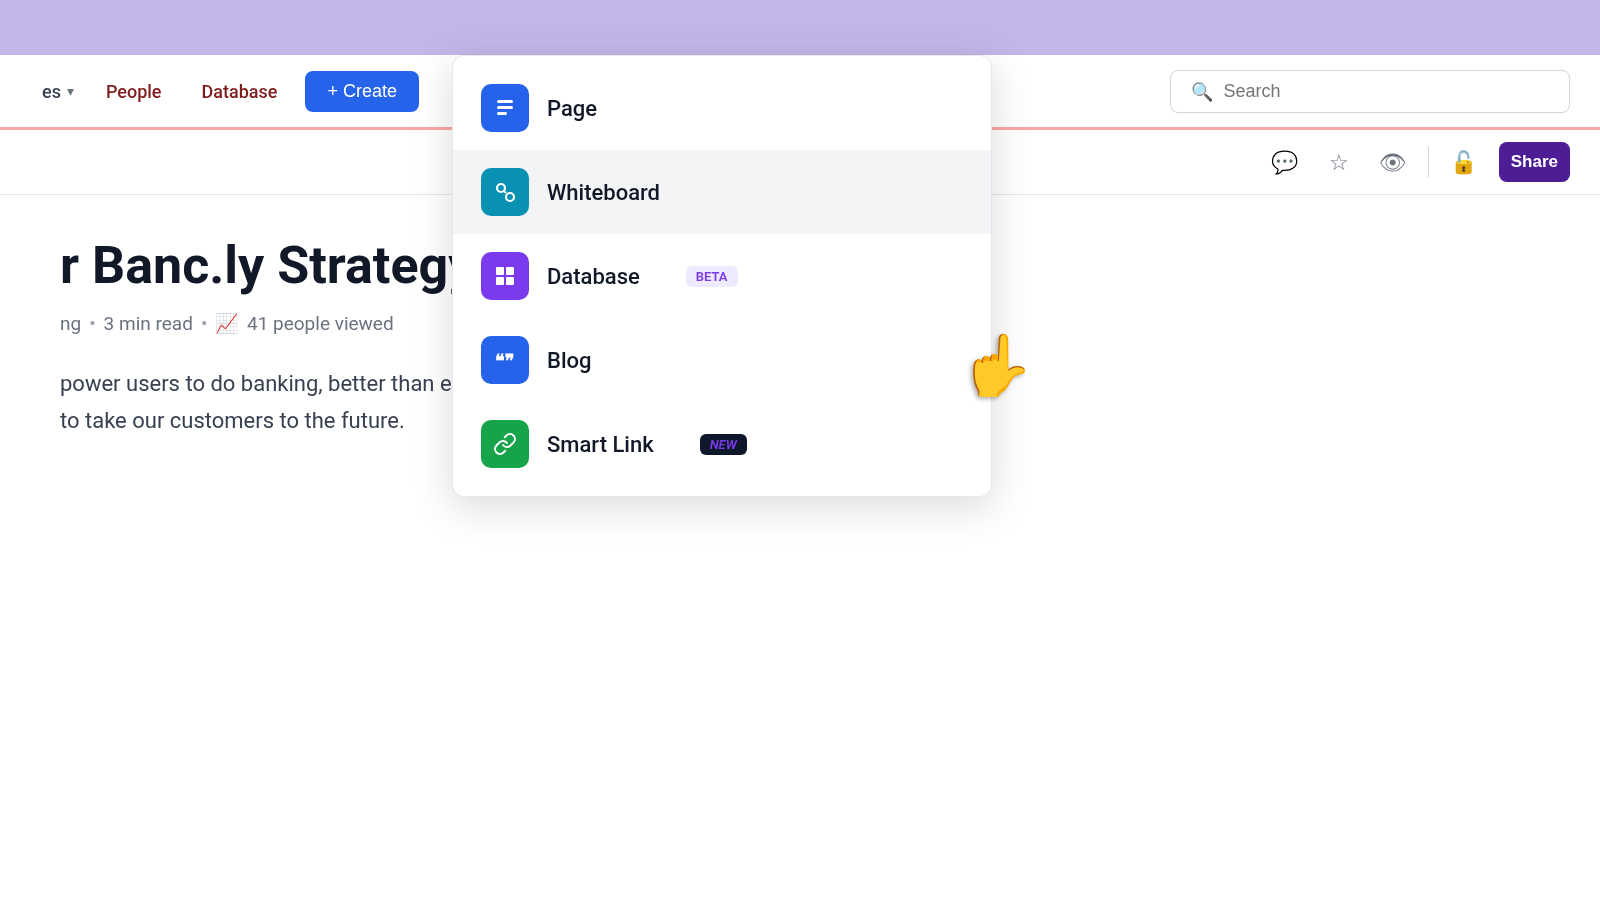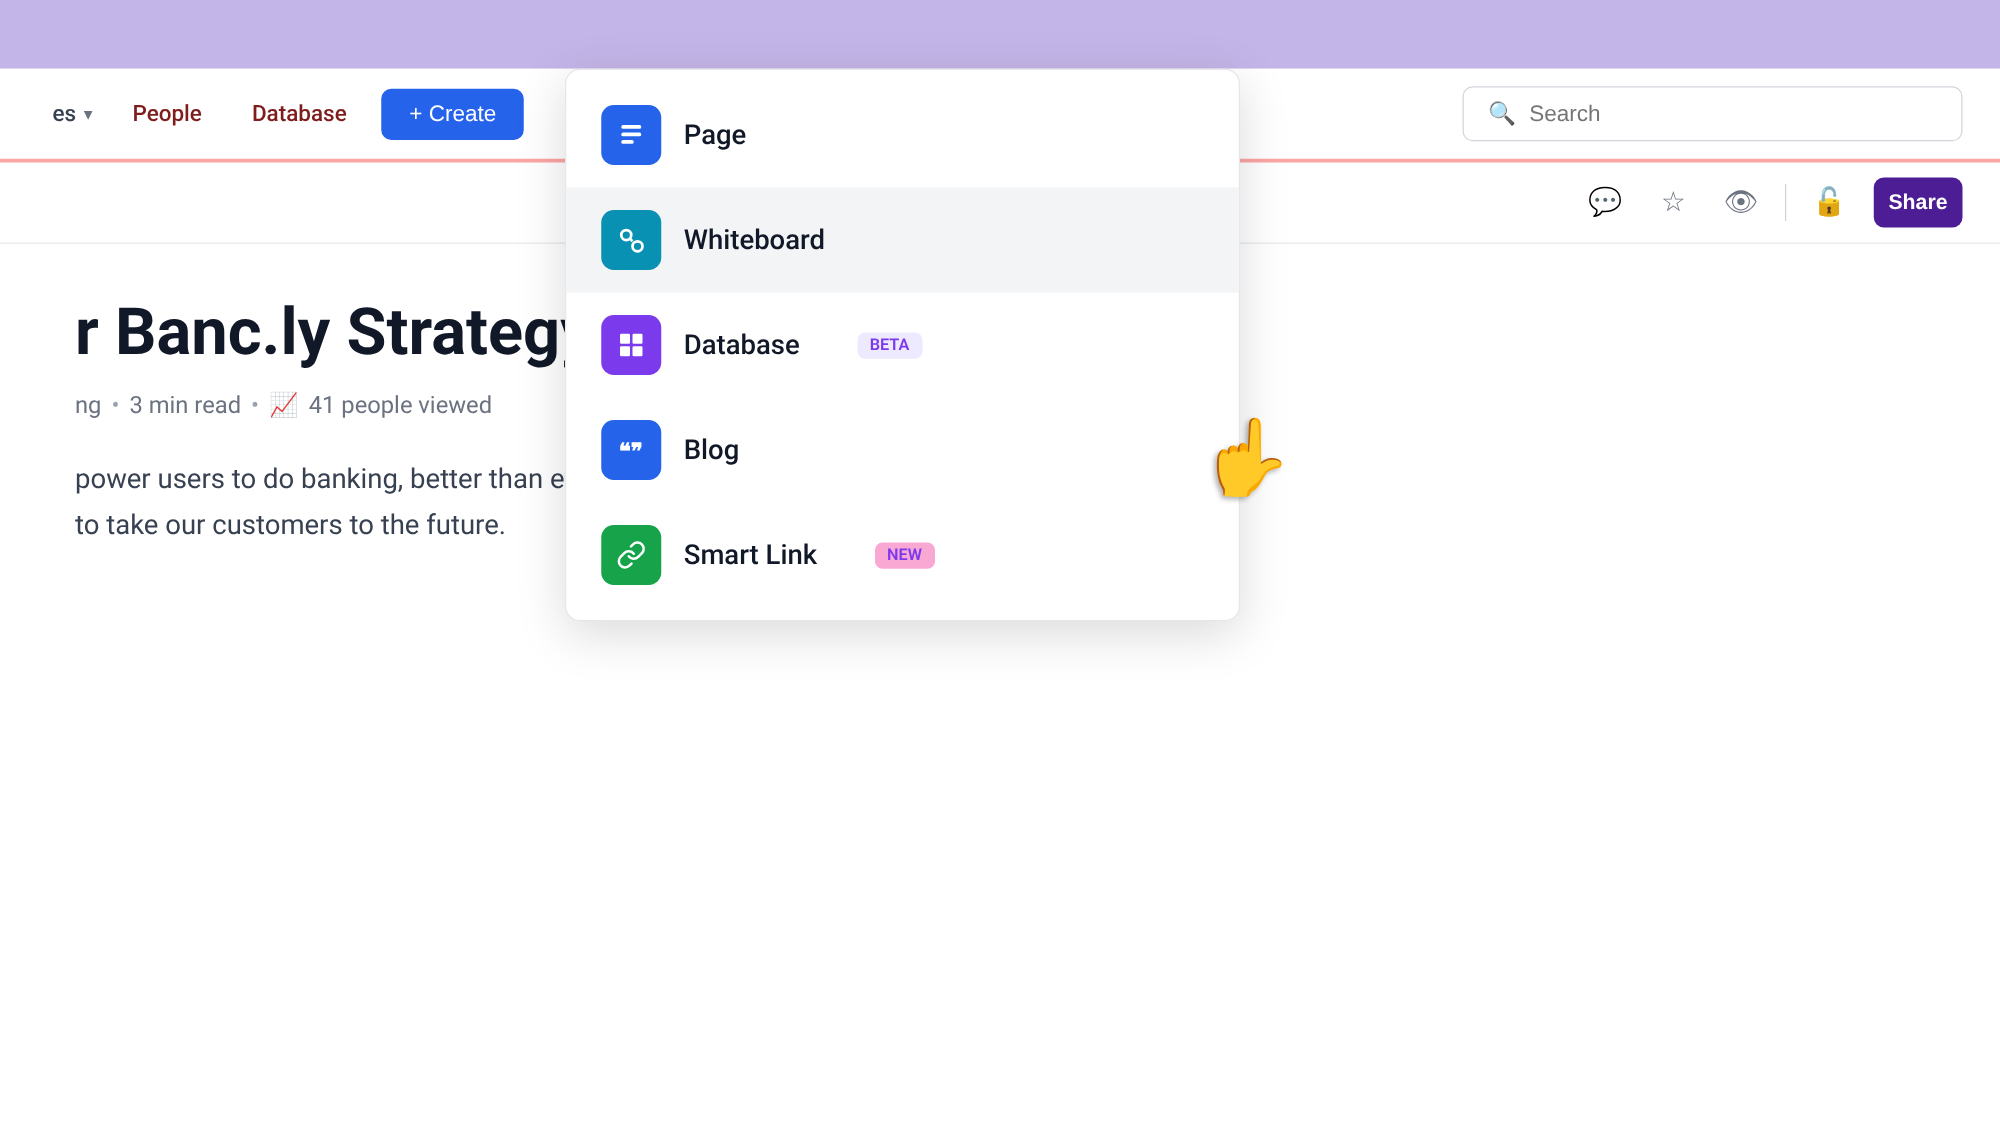--- a/index.html
+++ b/index.html
@@ -248,22 +248,23 @@
       font-weight: 600;
       margin-left: 28px;
     }
 
     .badge-beta {
       background: #ede9fe;
       color: #7c3aed;
     }
 
     .badge-new {
-      background: #f9a8d4;
+      background: #0f172a;
       color: #7c3aed;
+      font-style: italic;
     }
 
     
     .cursor-hand {
       position: absolute;
       top: 330px;
       left: 960px;
       font-size: 60px;
       z-index: 200;
       pointer-events: none;

